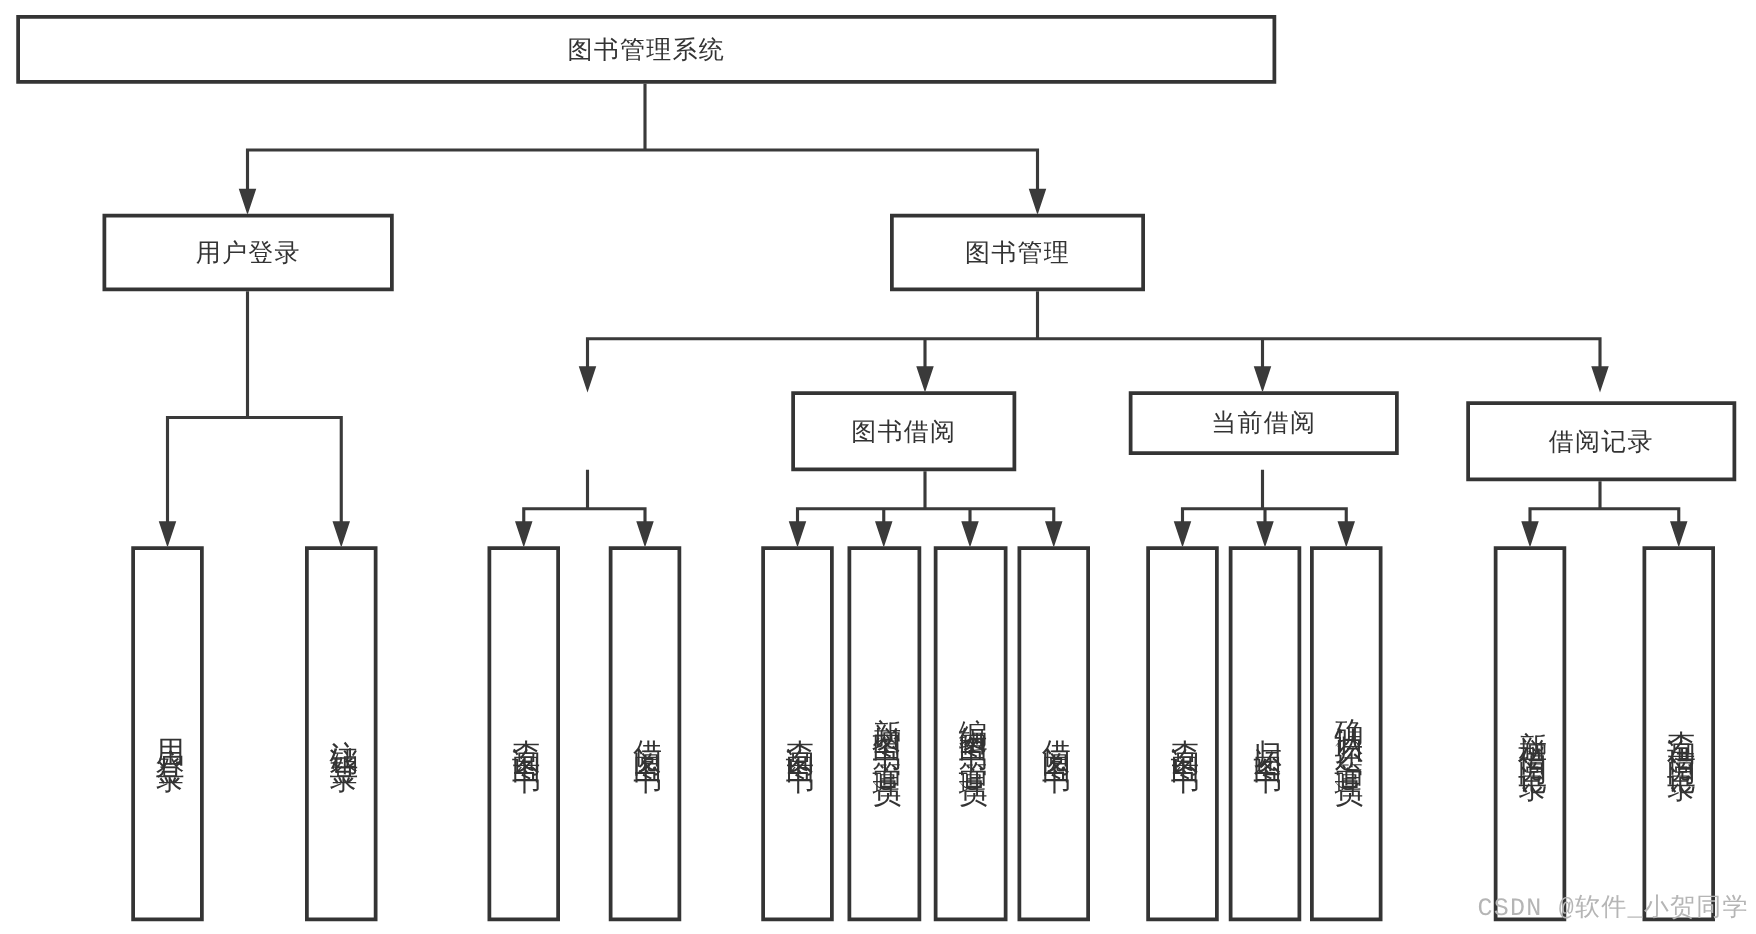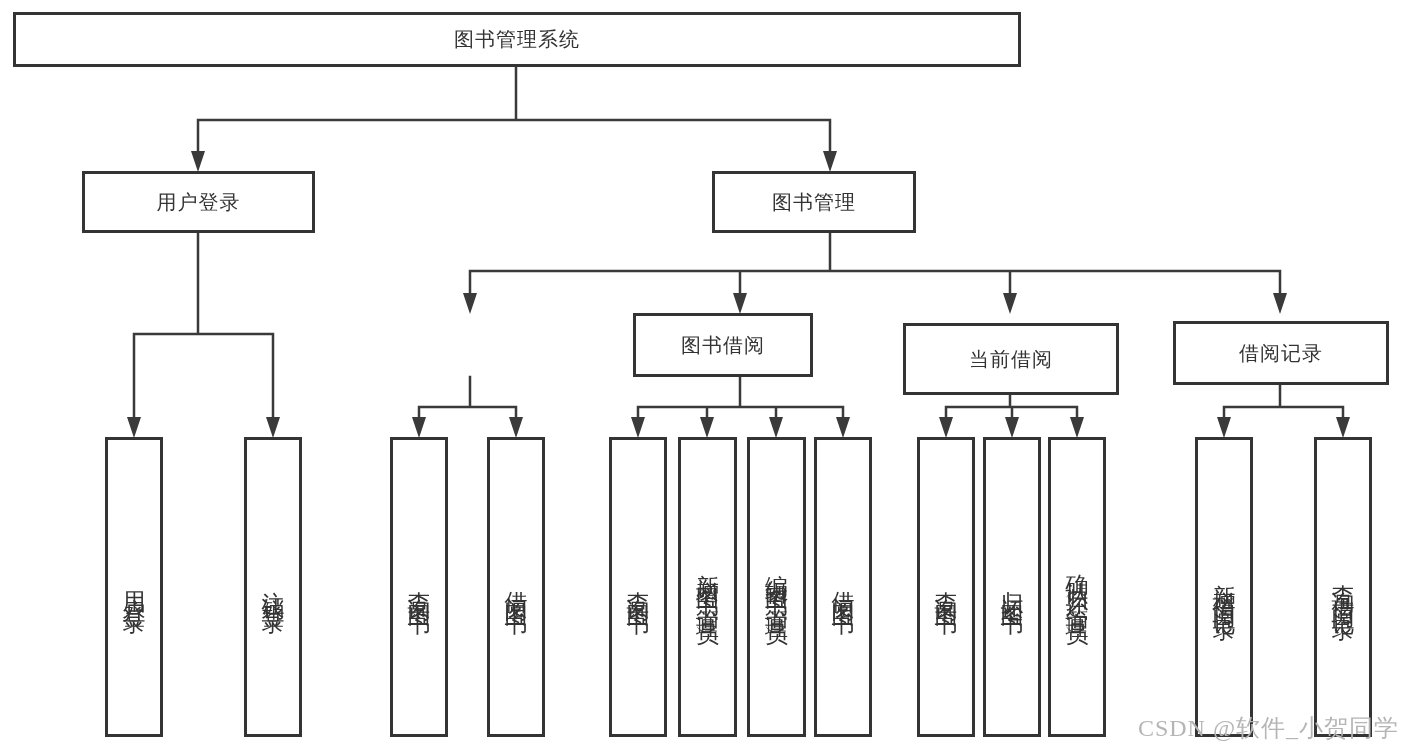--- a/index.html
+++ b/index.html
@@ -1,20 +1,20 @@
 <!DOCTYPE html>
 <html><head>
 <meta charset="utf-8">
 <style>
   html,body{margin:0;padding:0;background:#ffffff;}
   #canvas{
     position:relative;
     width:1405px;height:747px;
     background:#ffffff;
-    font-family:Liberation Serif, serif;
+    font-family:Liberation Mono, monospace;
     overflow:hidden;
   }
   #connectors{position:absolute;left:0;top:0;z-index:0;}
   .box{
     position:absolute;
     box-sizing:border-box;
     border:3px solid #343434;
     background:#ffffff;
     display:flex;align-items:center;justify-content:center;
     color:#333333;
@@ -31,21 +31,21 @@
     text-orientation:mixed;
     font-size:23px;
     letter-spacing:7px;
     line-height:1;
     color:#333333;
   }
   #watermark{
     position:absolute;
     right:6px;top:712px;
     z-index:3;
-    font-size:24px;
+    font-size:20px;
     color:#b5b5b5;
     letter-spacing:1px;
     white-space:nowrap;
   }
 </style>
 </head>
 <body>
 
 <div id="canvas">
 
@@ -75,21 +75,21 @@
   <div class="box" style="left:82px;top:171px;width:233px;height:62px;">
     <span class="hlabel">用户登录</span>
   </div>
   <div class="box" style="left:712px;top:171px;width:204px;height:62px;">
     <span class="hlabel">图书管理</span>
   </div>
 
   <div class="box" style="left:633px;top:313px;width:180px;height:64px;">
     <span class="hlabel">图书借阅</span>
   </div>
-  <div class="box" style="left:903px;top:323px;width:216px;height:72px;">
+  <div class="box" style="left:903px;top:313px;width:216px;height:51px;">
     <span class="hlabel">当前借阅</span>
   </div>
   <div class="box" style="left:1173px;top:321px;width:216px;height:64px;">
     <span class="hlabel">借阅记录</span>
   </div>
 
   <div class="box vbox" style="left:105px;top:437px;width:58px;height:300px;">
     <span class="vtext">用户登录</span>
   </div>
   <div class="box vbox" style="left:244px;top:437px;width:58px;height:300px;">

